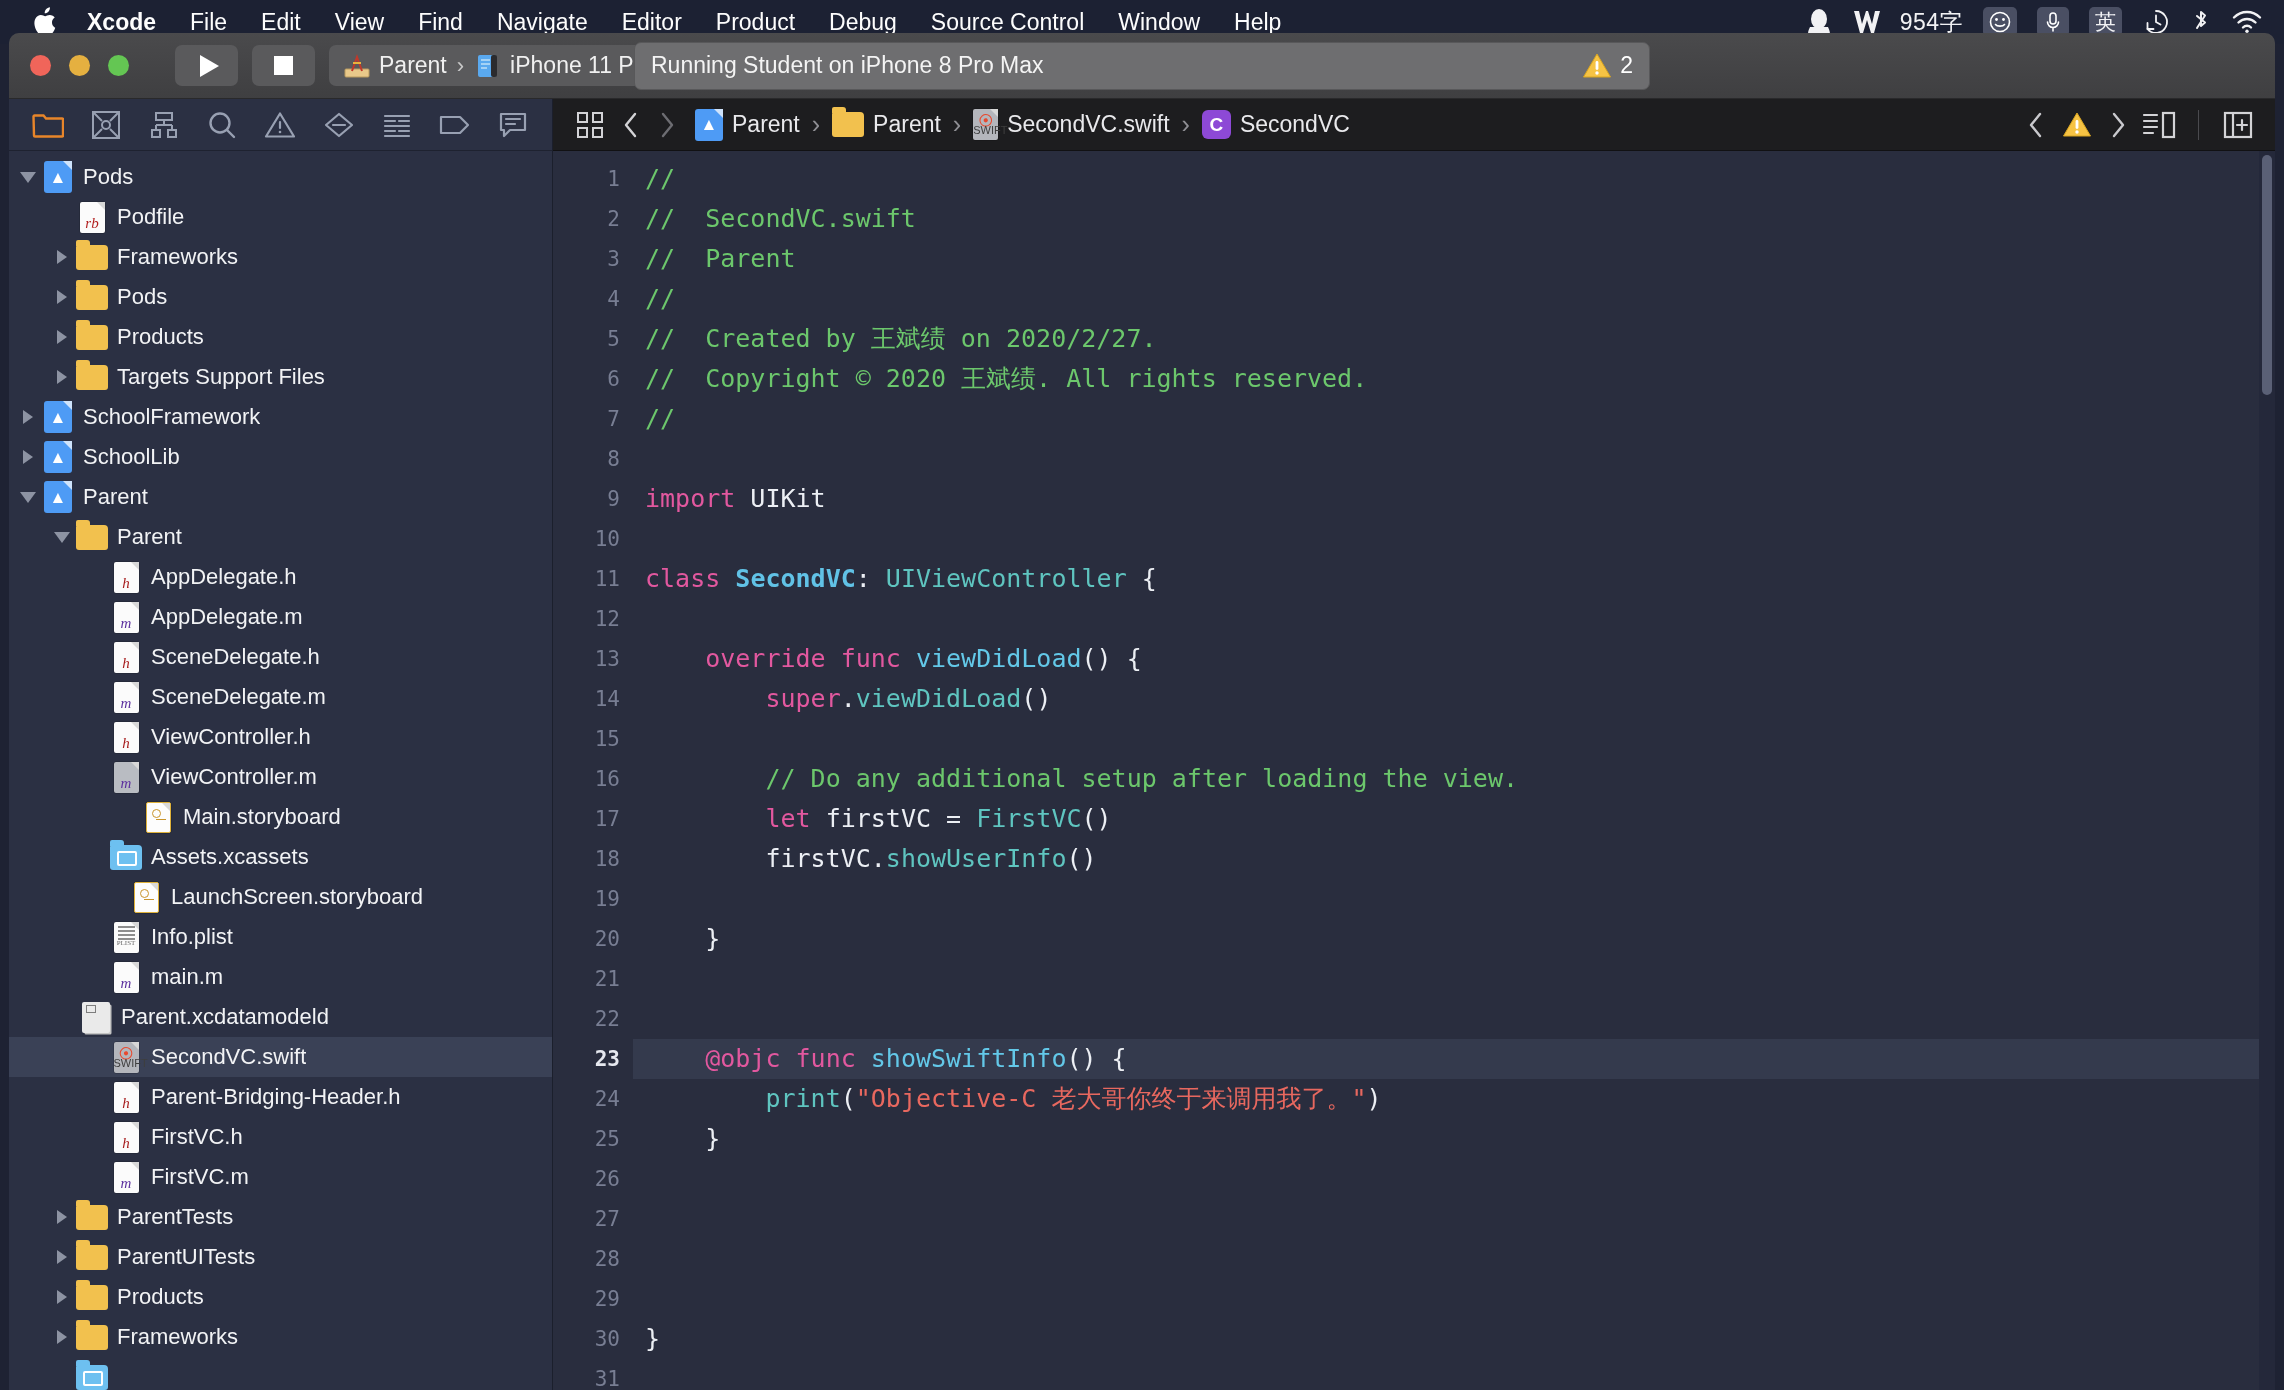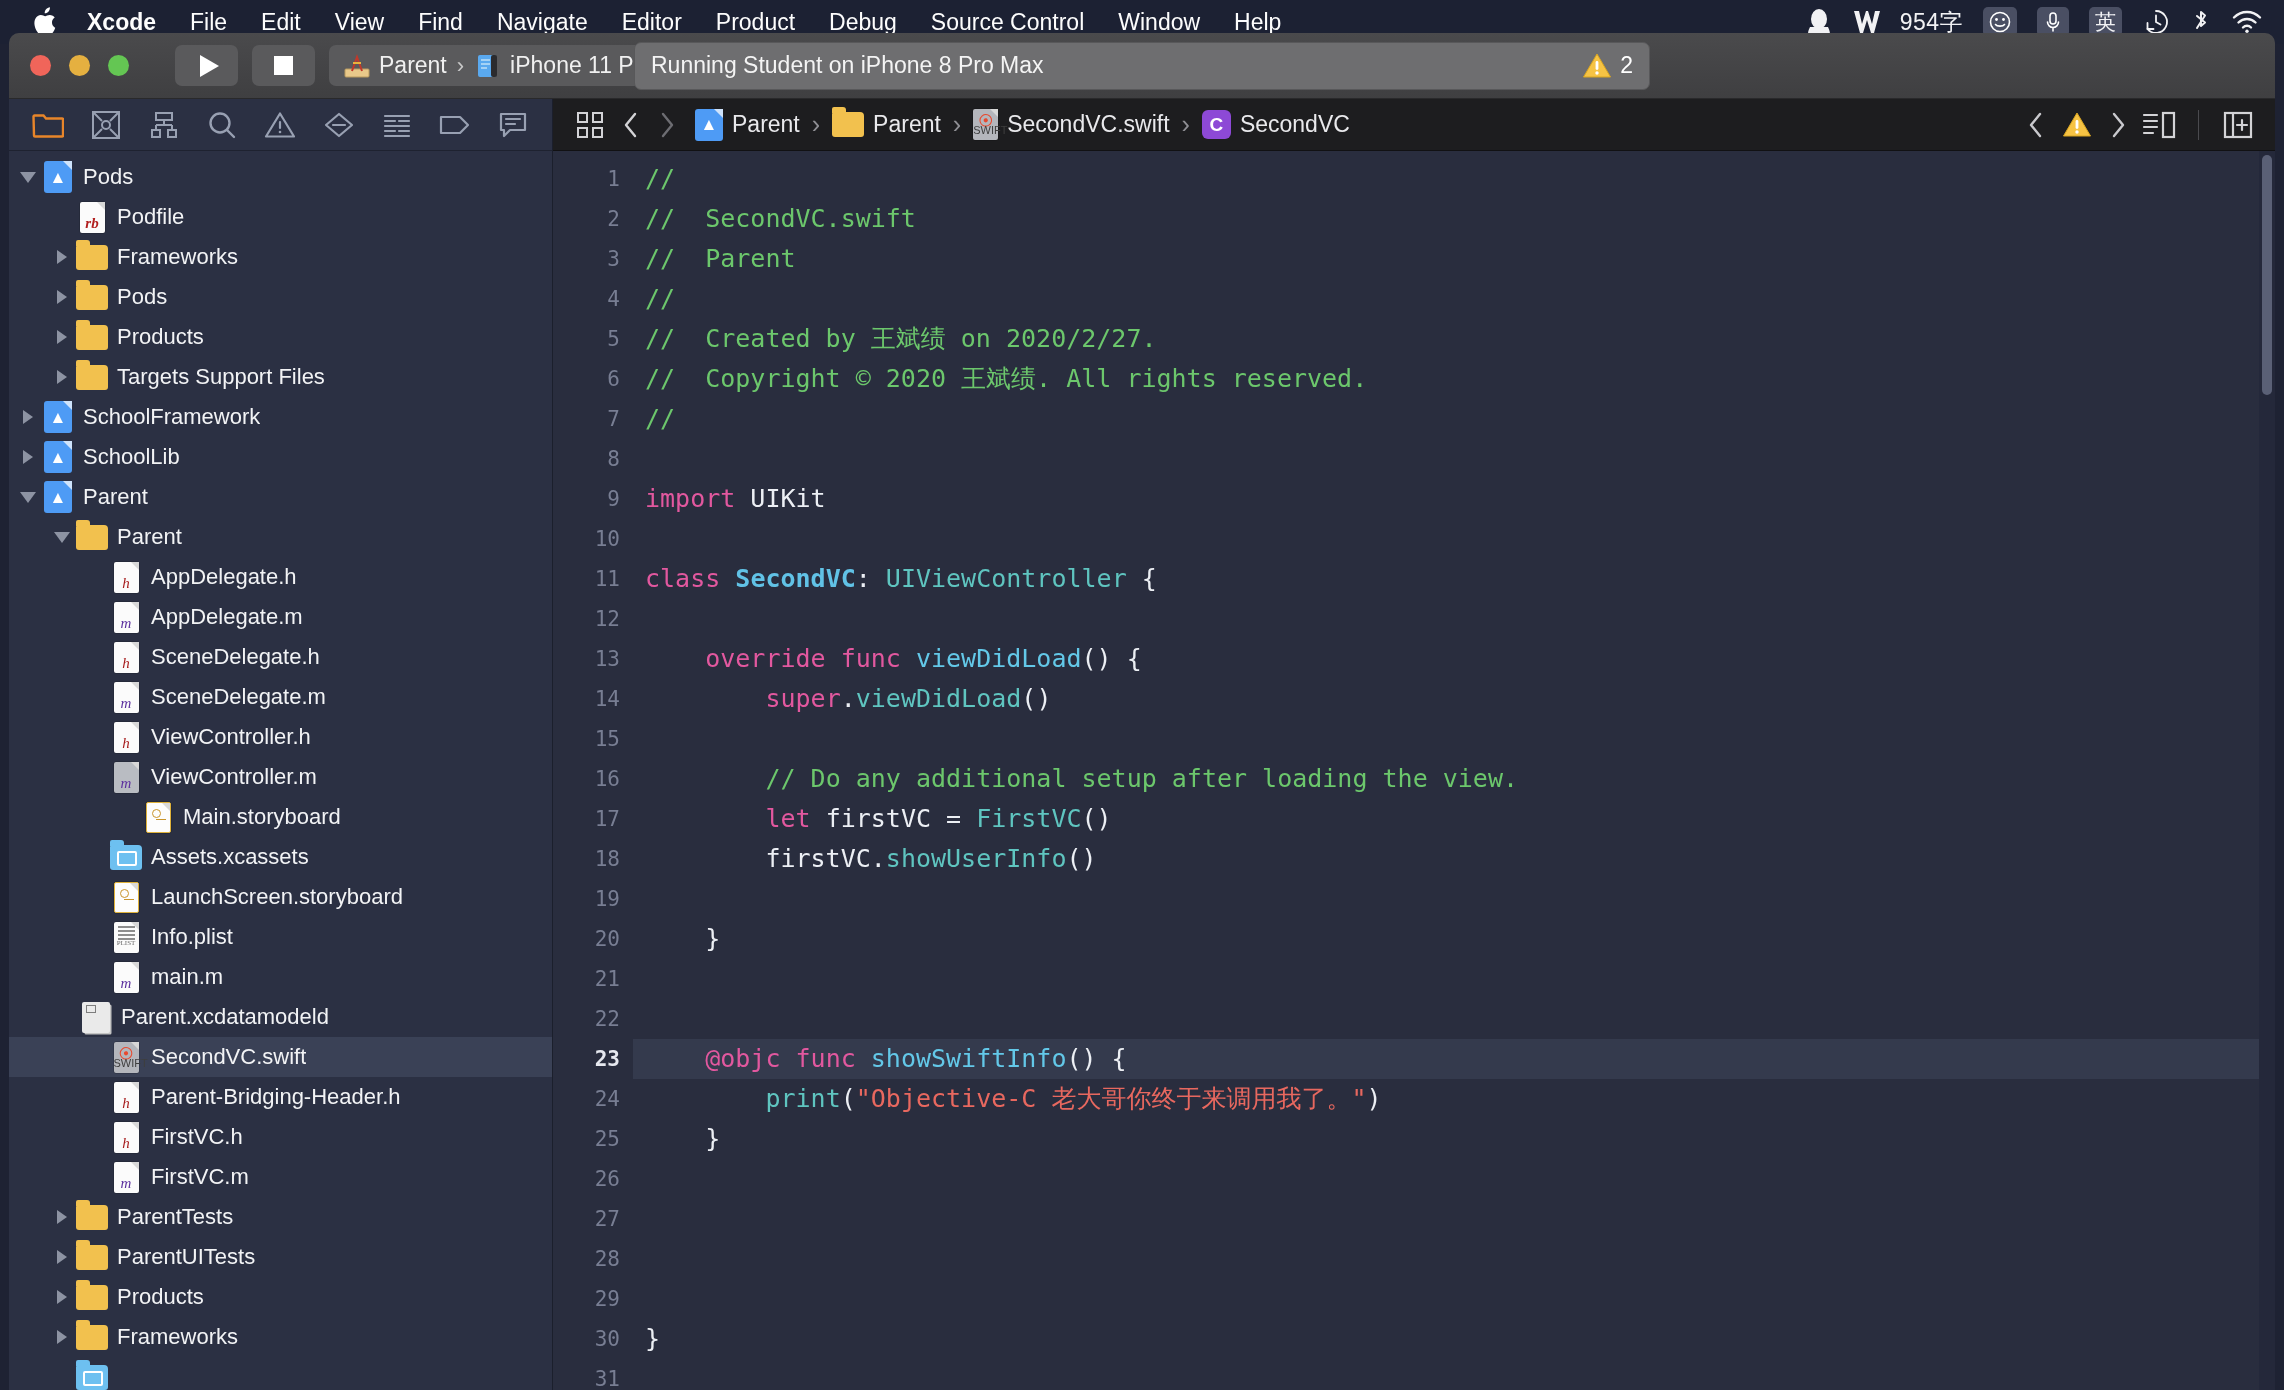--- a/index.html
+++ b/index.html
@@ -173,21 +173,21 @@
   .doc.swift .bird {
     position: absolute; top: 4px; left: 5px;
     font-size: 15px; color: #e8492f; line-height: 15px;
   }
   .doc.swift .ch { font-size: 11px; color: #3e3e3e; font-style: normal; font-family: "Liberation Sans", sans-serif; }
   .doc.plist .lines {
     position: absolute; top: 4px; left: 4px; right: 4px; height: 16px;
     background: repeating-linear-gradient(180deg,#8d8d8d 0 2px,transparent 2px 4px);
   }
   .doc.plist .ch { font-size: 7px; color: #6d6d6d; font-style: normal; }
-  .doc.rb .ch { color: #b21f1f; font-weight: bold; }
+  .doc.rb .ch { color: #b21f1f; font-weight: normal; }
   .doc.sb { background: #fdfdfd; border: 1.5px solid #e0b23a; }
   .doc.sb .sbmark { position: absolute; top: 6px; left: 5px; width: 9px; height: 9px; border: 1.5px solid #c9952c; border-radius: 50%; }
   .doc.sb .sbarrow { position: absolute; top: 16px; left: 9px; width: 10px; height: 1.5px; background: #c9952c; }
   .xcproj {
     width: 28px; height: 32px; position: relative;
     background: #4e9bf5; border-radius: 3px;
     display: flex; align-items: center; justify-content: center;
   }
   .xcproj::after {
     content: ""; position: absolute; top: 0; right: 0;
@@ -636,21 +636,21 @@
             </span>
             <span class="tlabel">Main.storyboard</span>
           </div>
           <div class="tree-row" style="padding-left: 74px;">
             <span class="disclose"></span>
             <span class="ficon">
               <span class="folder blue"></span>
             </span>
             <span class="tlabel">Assets.xcassets</span>
           </div>
-          <div class="tree-row" style="padding-left: 74px;">
+          <div class="tree-row" style="padding-left: 94px;">
             <span class="disclose"></span>
             <span class="ficon">
               <span class="doc sb">
                 <span class="sbmark"></span>
                 <span class="sbarrow"></span>
               </span>
             </span>
             <span class="tlabel">LaunchScreen.storyboard</span>
           </div>
           <div class="tree-row" style="padding-left: 74px;">

